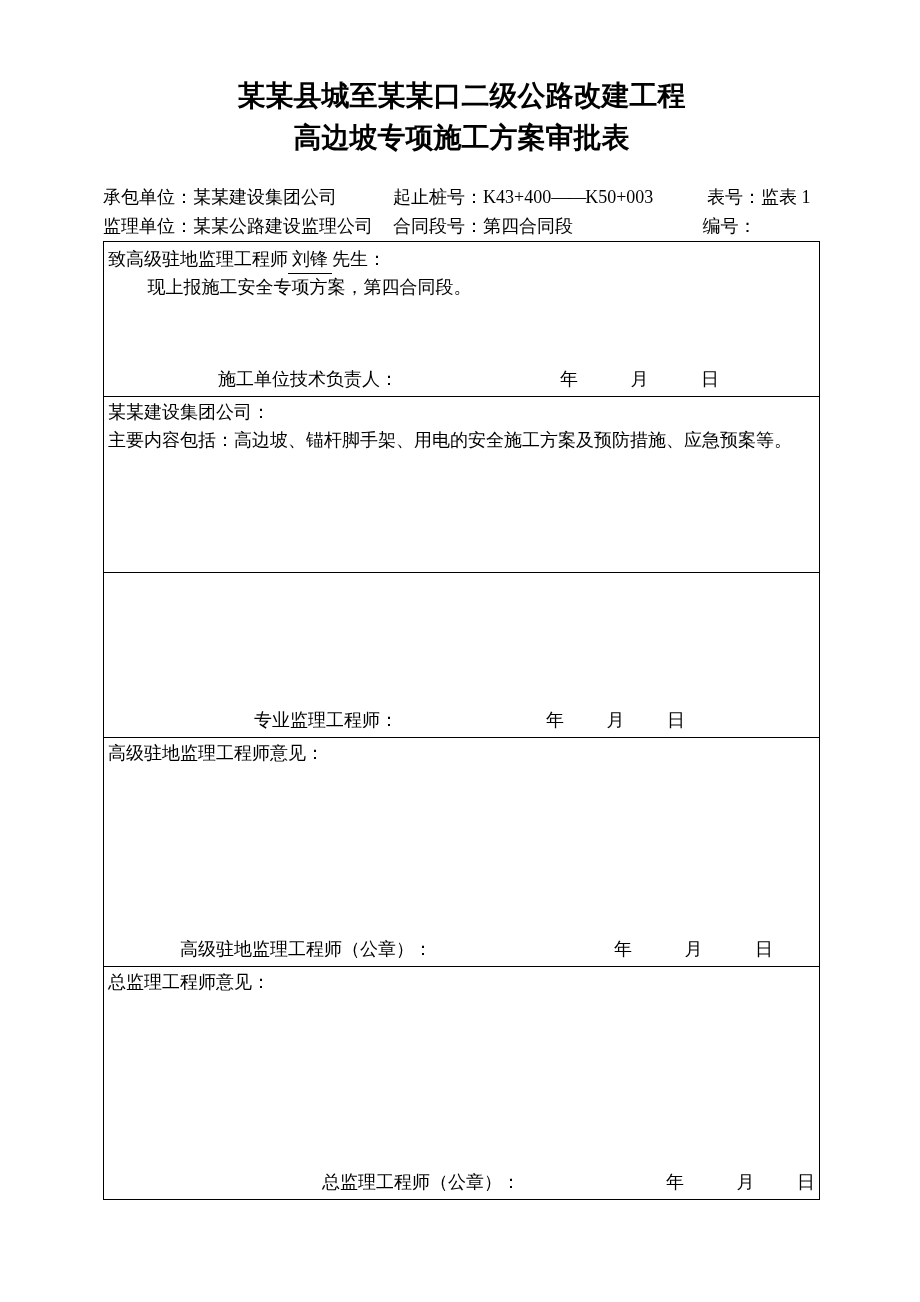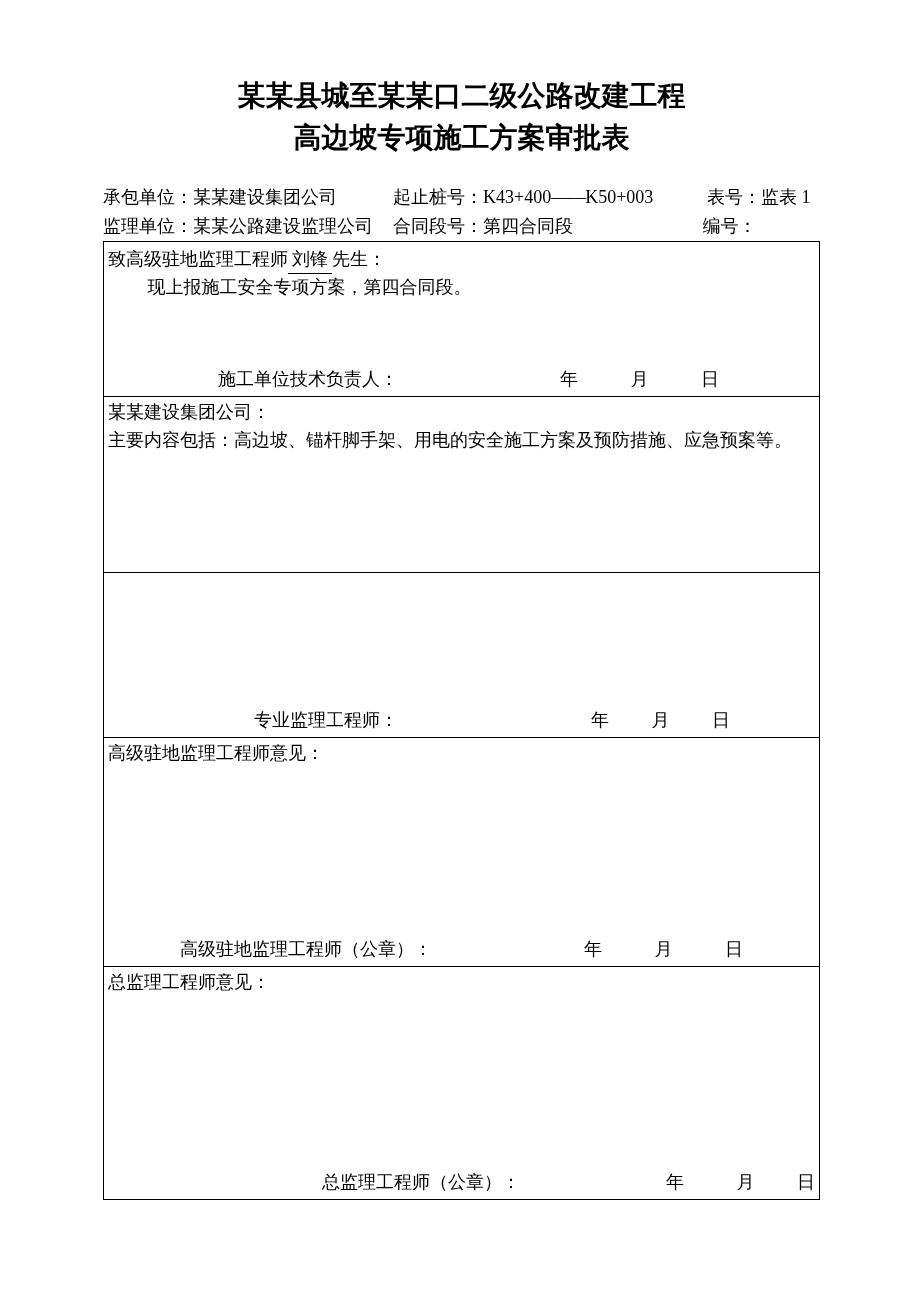--- a/index.html
+++ b/index.html
@@ -113,34 +113,34 @@
   </div>
 
   <div class="cell">
     <div>某某建设集团公司：</div>
     <div>主要内容包括：高边坡、锚杆脚手架、用电的安全施工方案及预防措施、应急预案等。</div>
     <div class="cell2-body"></div>
   </div>
 
   <div class="cell">
     <div class="cell3-body"></div>
-    <div class="sig-row" style="padding-left:146px;gap:45px;">
+    <div class="sig-row" style="padding-left:146px;">
       <span class="sig-label">专业监理工程师：</span>
       <span class="sig-date" style="padding-left:110px;">
         <span class="sp-md"></span><span>年</span>
         <span class="sp-md"></span><span>月</span>
         <span class="sp-md"></span><span>日</span>
       </span>
     </div>
   </div>
 
   <div class="cell">
     <div>高级驻地监理工程师意见：</div>
     <div class="cell4-body"></div>
-    <div class="sig-row" style="padding-left:72px;">
+    <div class="sig-row" style="padding-left:72px;gap:30px;">
       <span class="sig-label">高级驻地监理工程师（公章）：</span>
       <span class="sig-date" style="padding-left:114px;">
         <span class="sp-md"></span><span>年</span>
         <span class="sp-ym"></span><span>月</span>
         <span class="sp-ym"></span><span>日</span>
       </span>
     </div>
   </div>
 
   <div class="cell">

